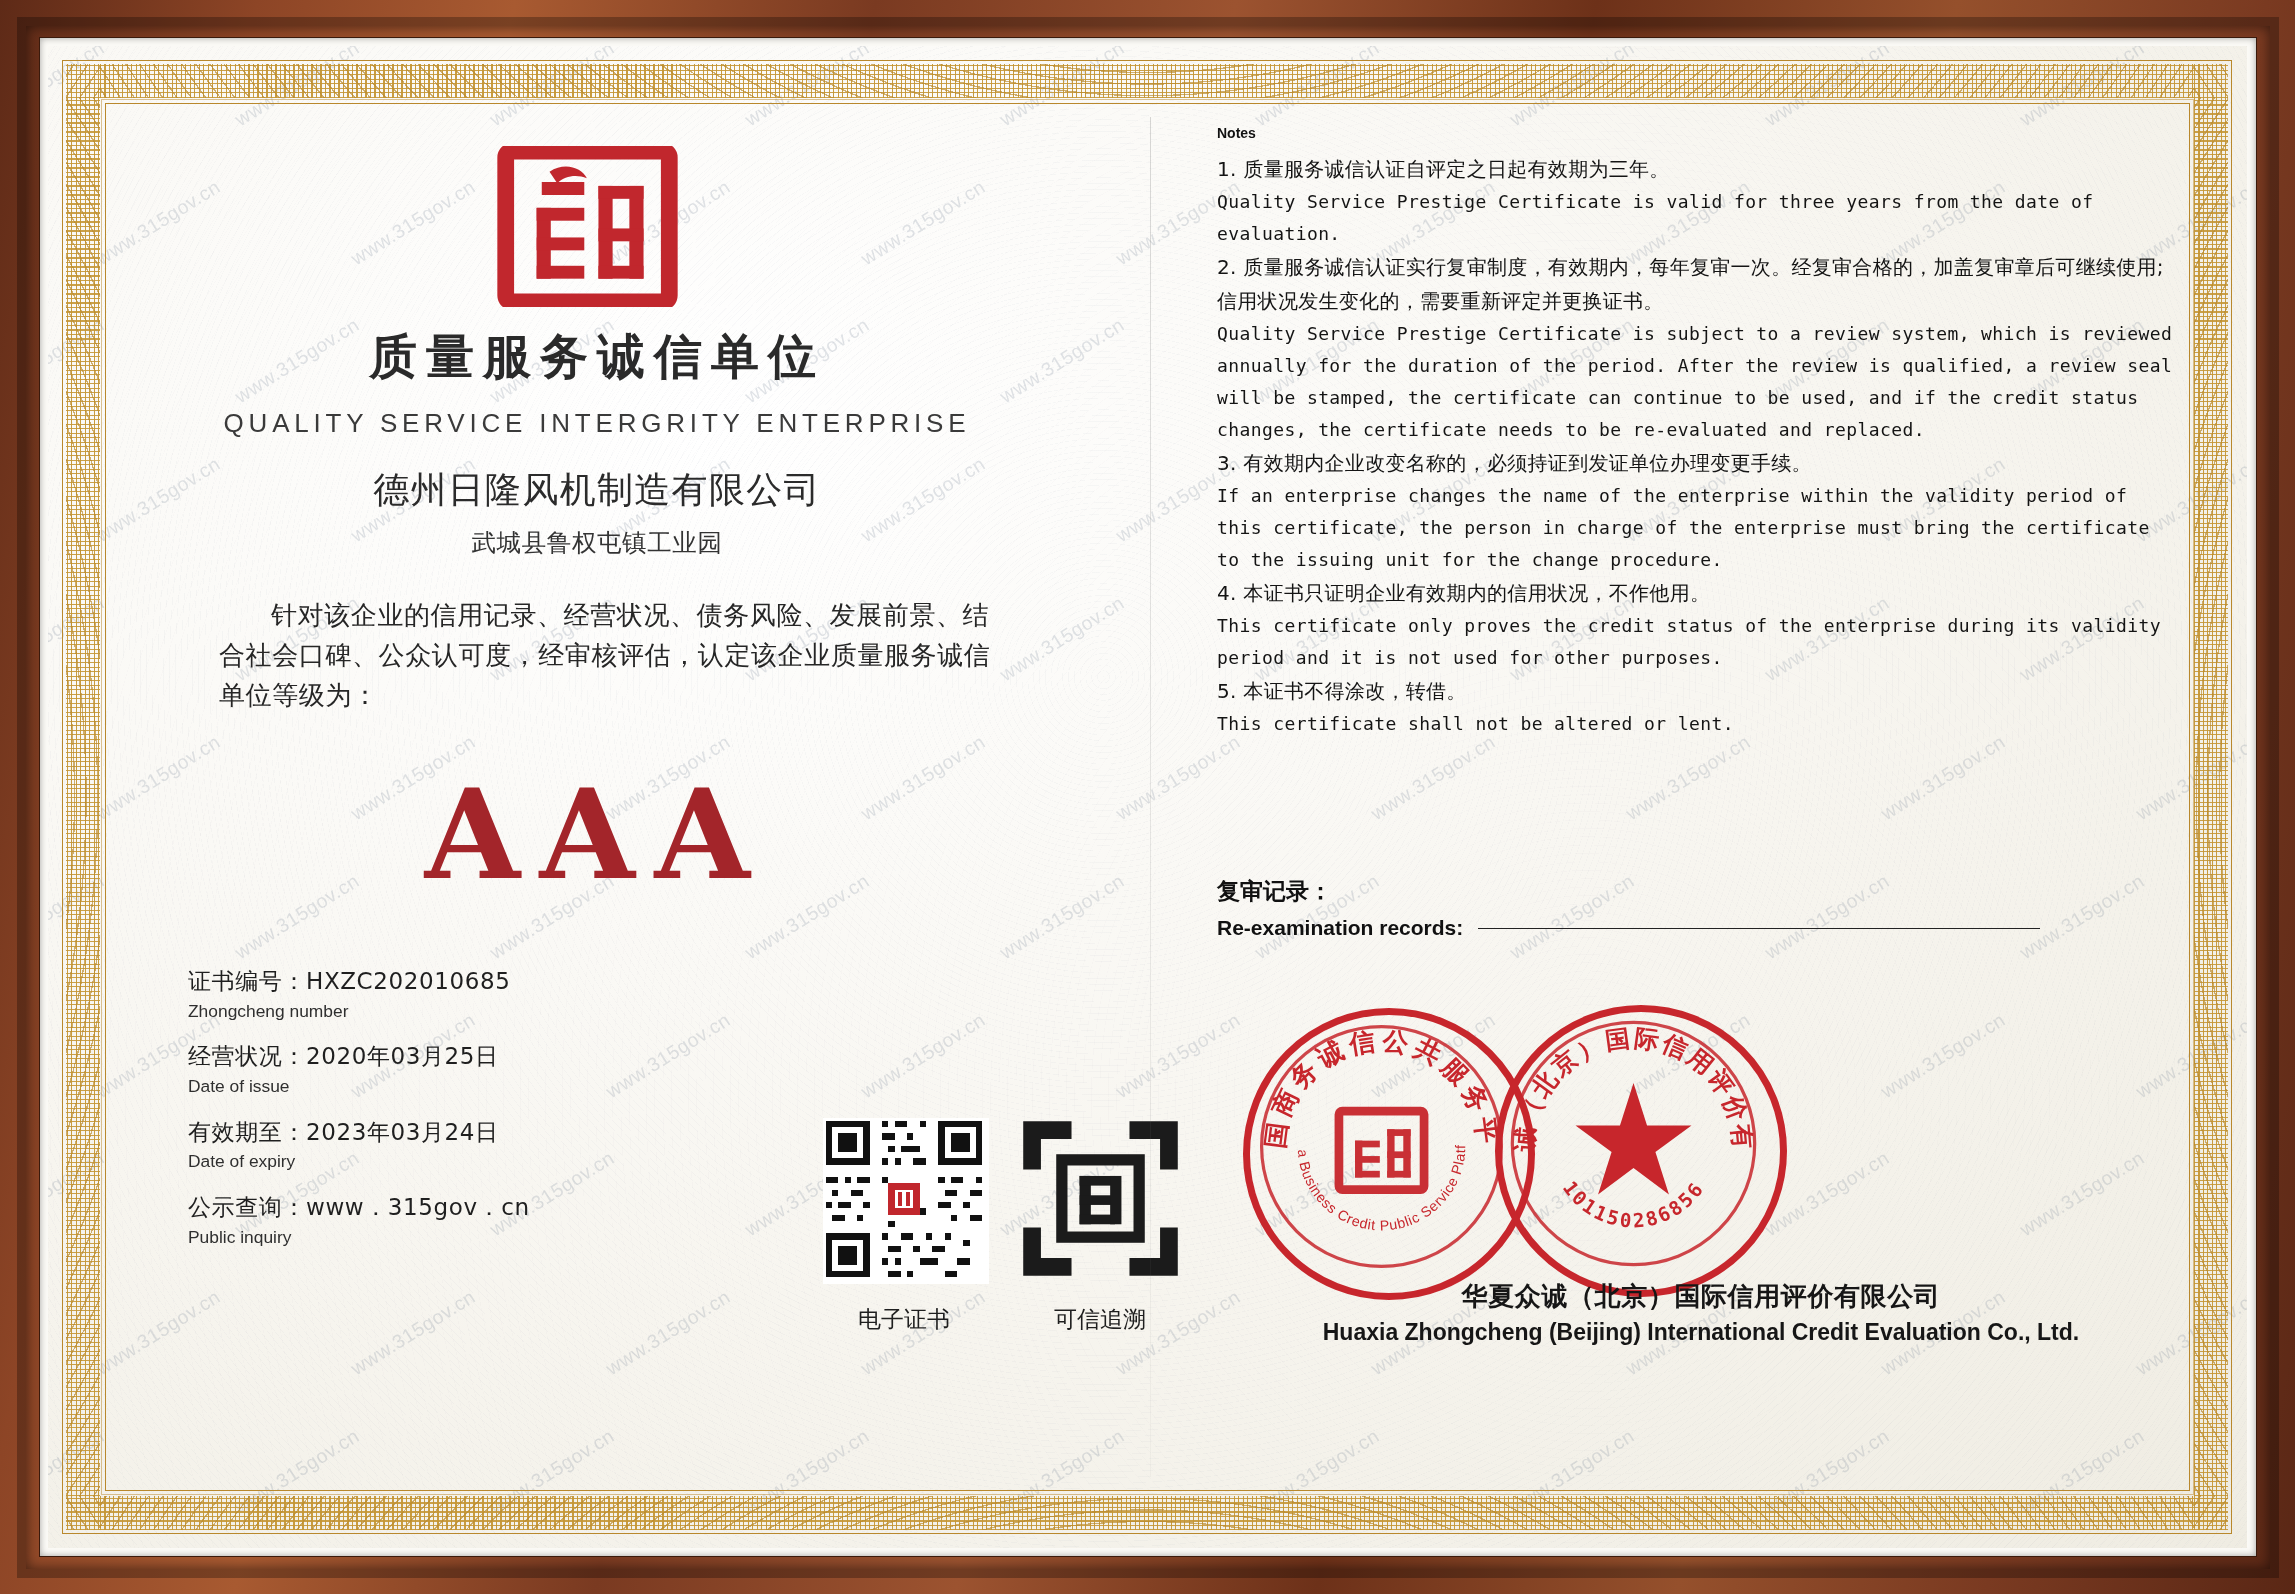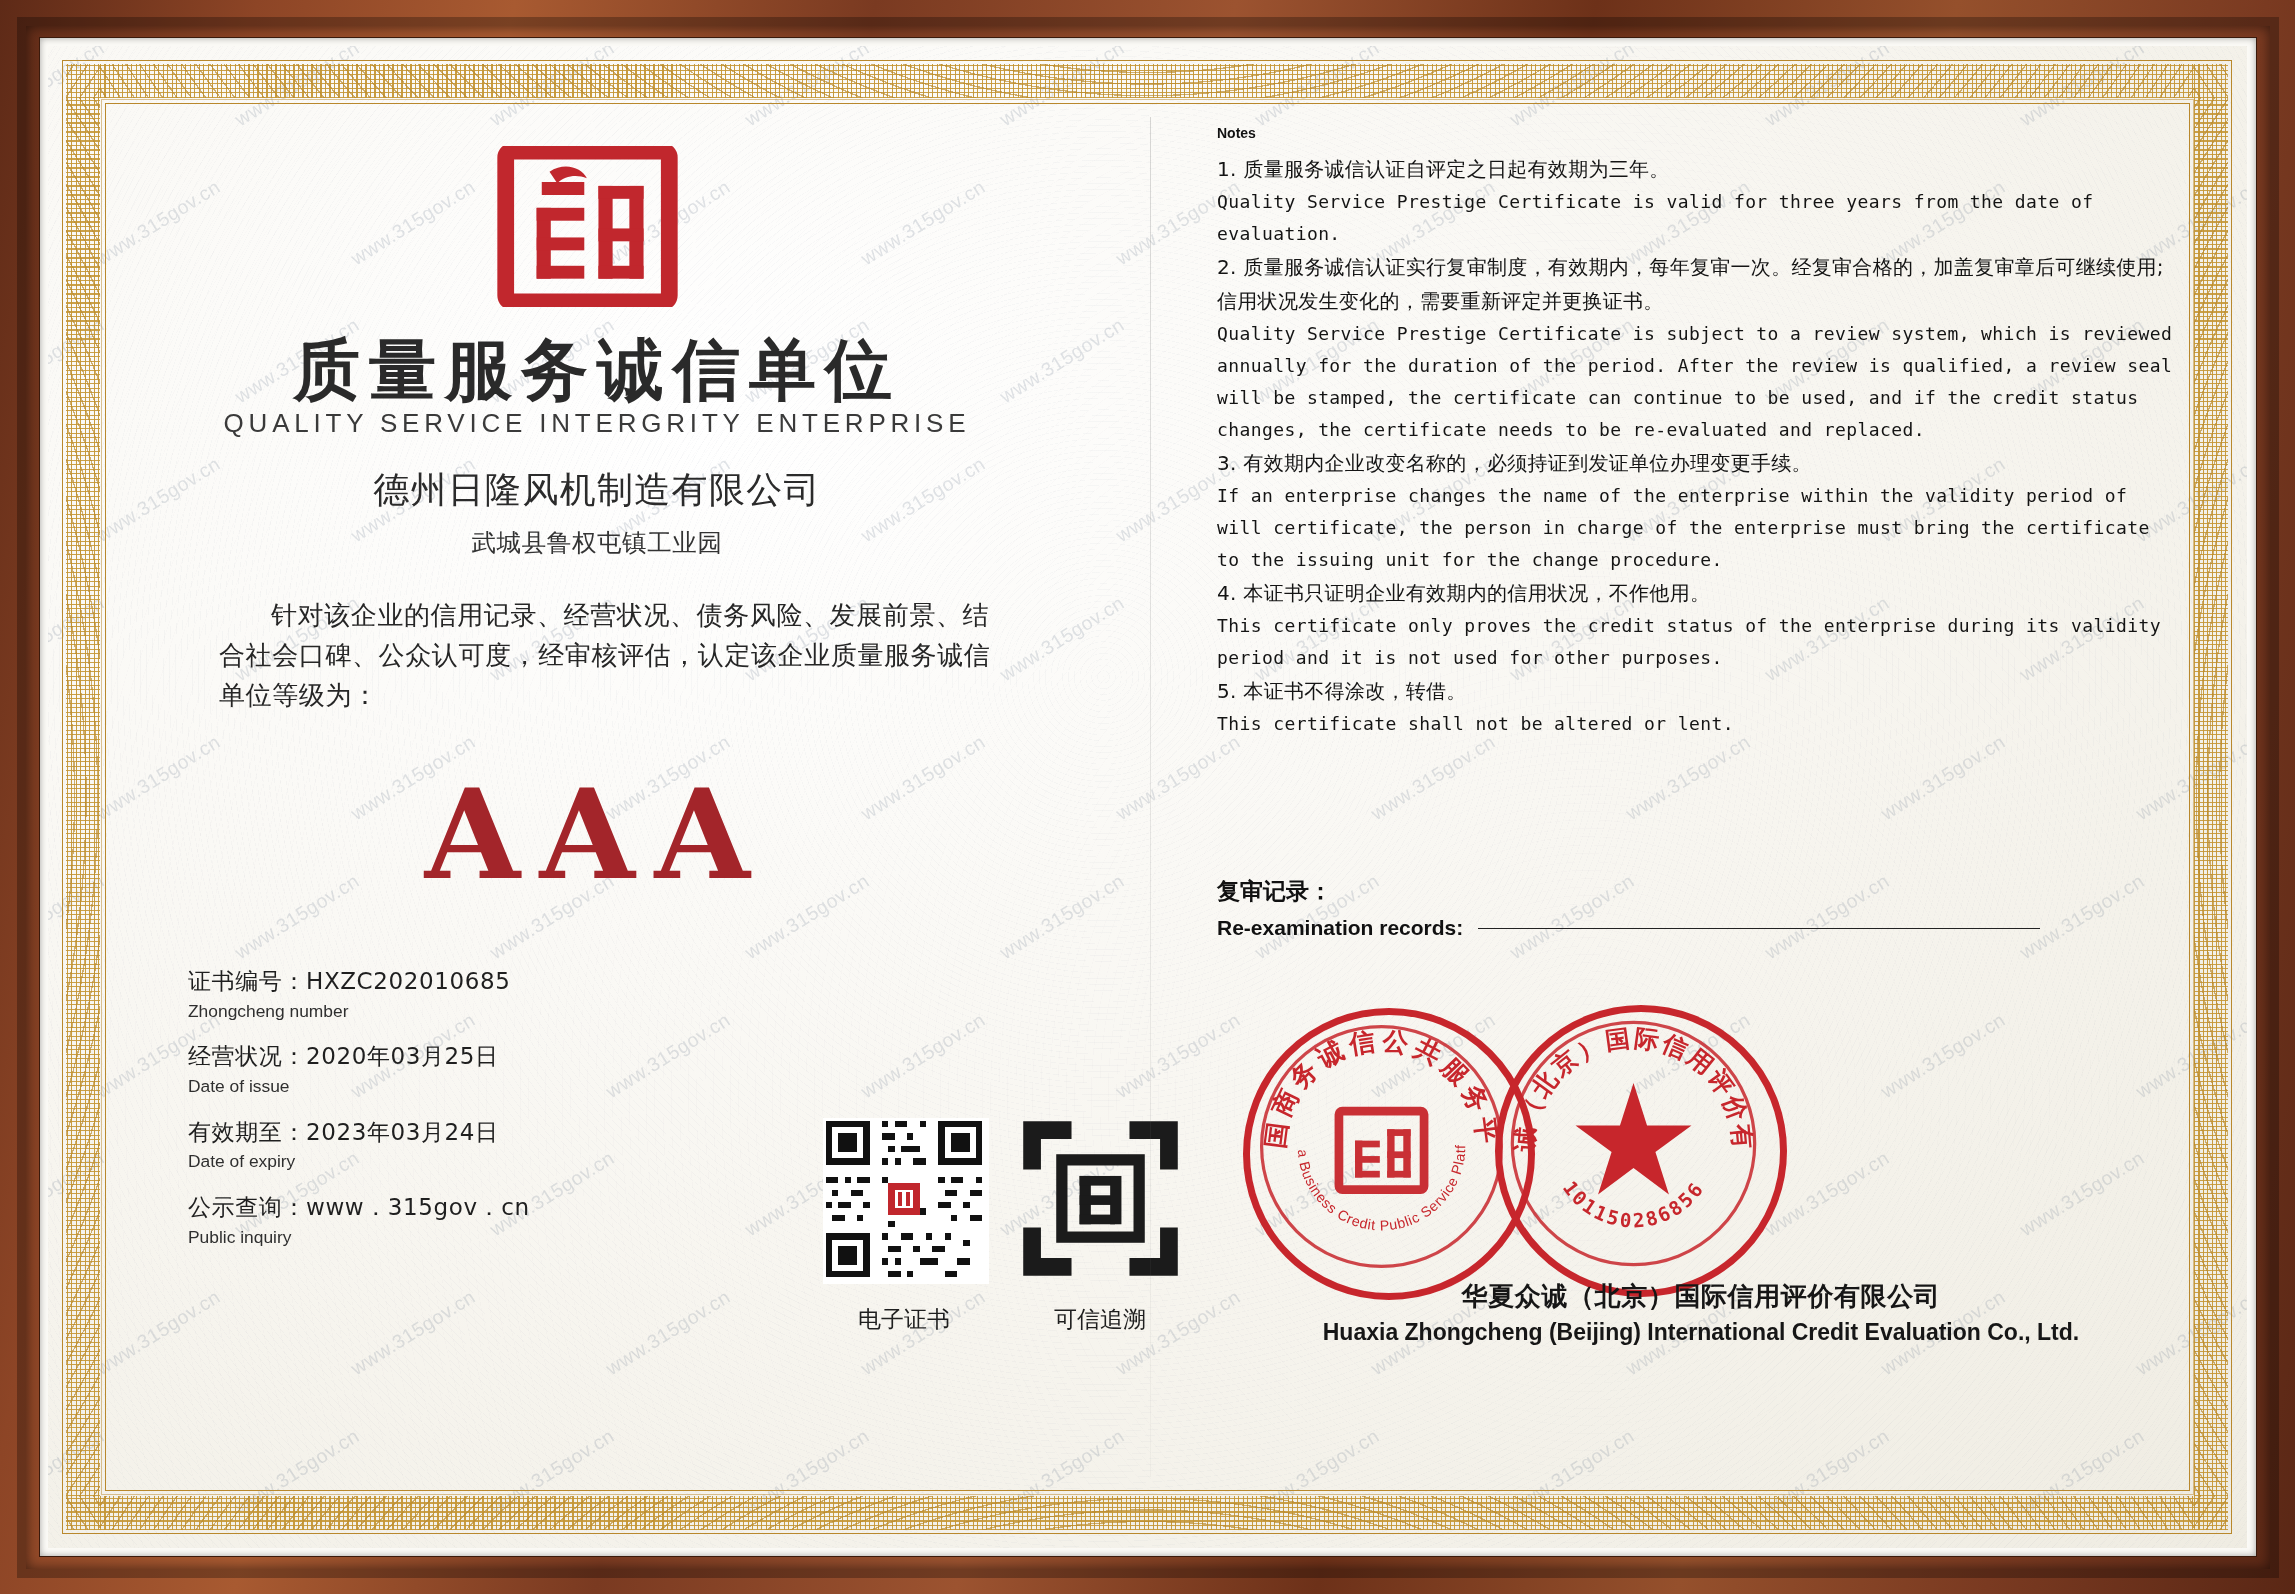--- a/index.html
+++ b/index.html
@@ -145,21 +145,21 @@
     left: 375px; top: 29px;
     width: 187px; height: 161px;
   }
   .seal-logo svg { display:block; }
 
   .title-cn {
     position: absolute;
     left: 0; top: 208px;
     width: 956px;
     text-align: center;
-    font-size: 67px;
+    font-size: 48px;
     font-weight: bold;
     letter-spacing: 9px;
     color: #2a2a2a;
     font-family: "DejaVu Sans", "Liberation Sans", sans-serif;
   }
   .title-en {
     position: absolute;
     left: 0; top: 291px;
     width: 956px;
     text-align: center;
@@ -630,21 +630,21 @@
       <div class="right-col">
         <div class="notes-title-en">Notes</div>
 
         <div class="note-cn">1. 质量服务诚信认证自评定之日起有效期为三年。</div>
         <div class="note-en">Quality Service Prestige Certificate is valid for three years from the date of evaluation.</div>
 
         <div class="note-cn">2. 质量服务诚信认证实行复审制度，有效期内，每年复审一次。经复审合格的，加盖复审章后可继续使用;信用状况发生变化的，需要重新评定并更换证书。</div>
         <div class="note-en">Quality Service Prestige Certificate is subject to a review system, which is reviewed annually for the duration of the period. After the review is qualified, a review seal will be stamped, the certificate can continue to be used, and if the credit status changes, the certificate needs to be re-evaluated and replaced.</div>
 
         <div class="note-cn">3. 有效期内企业改变名称的，必须持证到发证单位办理变更手续。</div>
-        <div class="note-en">If an enterprise changes the name of the enterprise within the validity period of will certificate, the person in charge of the enterprise must bring the certificate to the issuing unit for the change procedure.</div>
+        <div class="note-en">If an enterprise changes the name of the enterprise within the validity period of this certificate, the person in charge of the enterprise must bring the certificate to the issuing unit for the change procedure.</div>
 
         <div class="note-cn">4. 本证书只证明企业有效期内的信用状况，不作他用。</div>
         <div class="note-en">This certificate only proves the credit status of the enterprise during its validity period and it is not used for other purposes.</div>
 
         <div class="note-cn">5. 本证书不得涂改，转借。</div>
         <div class="note-en">This certificate shall not be altered or lent.</div>
 
         <div class="reexam">
           <div class="reexam-cn">复审记录：</div>
           <span class="reexam-en">Re-examination records:</span>

